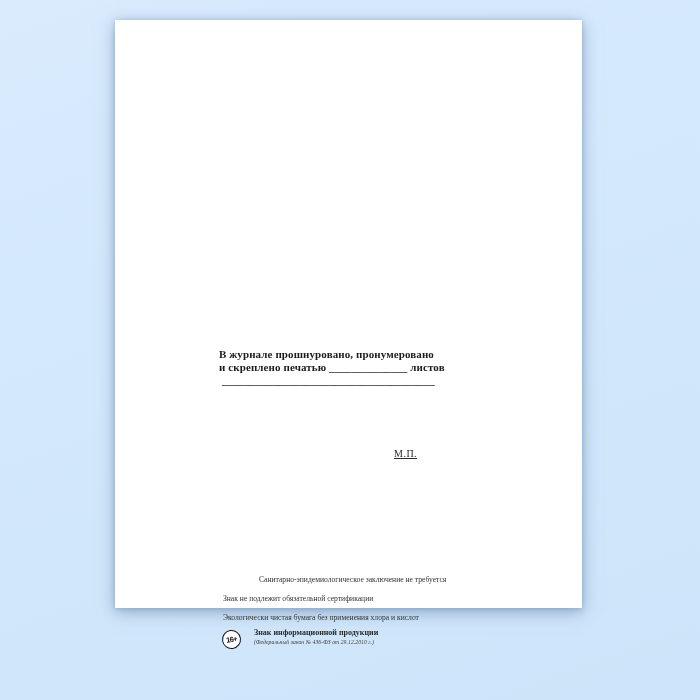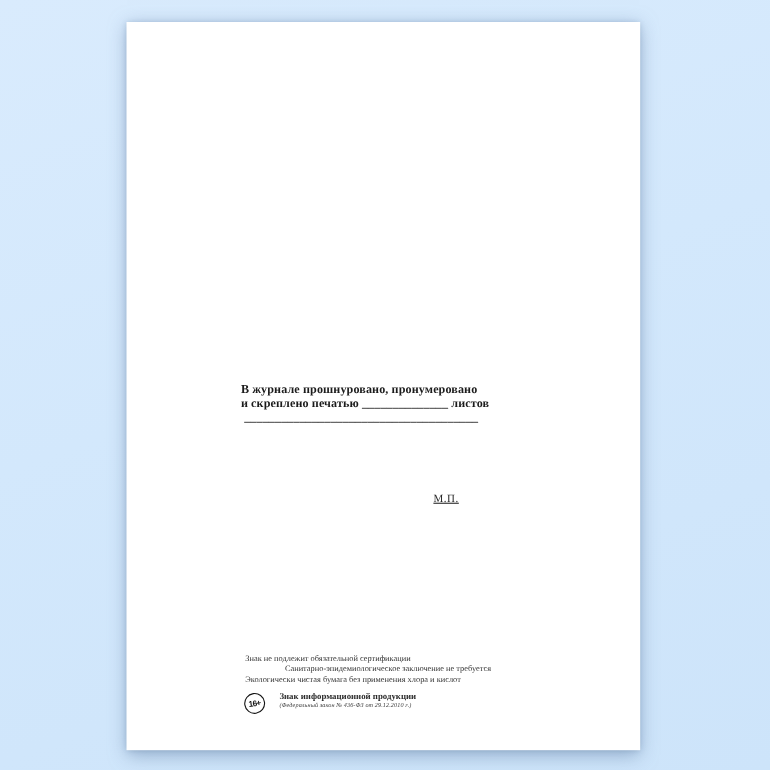--- a/index.html
+++ b/index.html
@@ -2,21 +2,21 @@
 <html><head>
 <meta charset="utf-8">
 <style>
   html,body{margin:0;padding:0;}
   body{
     width:700px;height:700px;position:relative;overflow:hidden;
     background:linear-gradient(160deg,#d9ebfd 0%,#d3e8fc 45%,#cde4fa 100%);
     font-family:"Liberation Serif", serif;
   }
   .page{
-    position:absolute;left:115px;top:20px;width:467px;height:662px;
+    position:absolute;left:115px;top:20px;width:467px;height:588px;
     background:#ffffff;
     box-shadow:0 4px 16px rgba(109,139,174,.62), 0 1px 5px rgba(109,139,174,.45);
   }
   
   .stitch{
     position:absolute;left:104px;top:328px;width:214px;
     font-weight:bold;font-size:11px;line-height:13px;color:#1c1c1c;
     letter-spacing:.1px;white-space:nowrap;
   }
   .stitch .ln{height:13px;}
@@ -29,21 +29,21 @@
   .compliance{
     position:absolute;left:104px;top:517px;color:#2e2e2e;white-space:nowrap;
   }
   .compliance .c1{font-size:7.6px;line-height:8.6px;}
   .compliance .c2{font-size:7px;line-height:8.2px;}
   .compliance .c3{font-size:7.6px;line-height:9px;font-style:italic;}
   
   .statement{
     position:absolute;font-size:7.6px;color:#333;white-space:nowrap;
   }
-  .st1{left:104px;top:583px;padding-left:40px;}
+  .st1{left:104px;top:555px;padding-left:40px;}
   .st2{left:108px;top:574px;}
   .st3{left:108px;top:593px;}
   
   .info-sign{
     position:absolute;left:107px;top:608px;display:flex;align-items:flex-start;
   }
   .badge16{
     width:17px;height:17px;border:1.7px solid #141414;border-radius:50%;
     display:flex;align-items:center;justify-content:center;
     font-family:"Liberation Sans", sans-serif;

